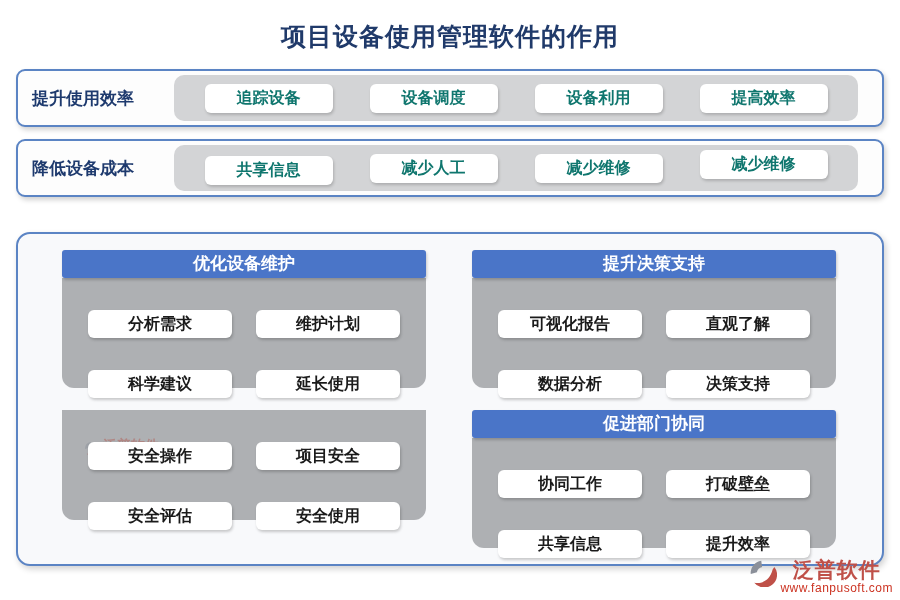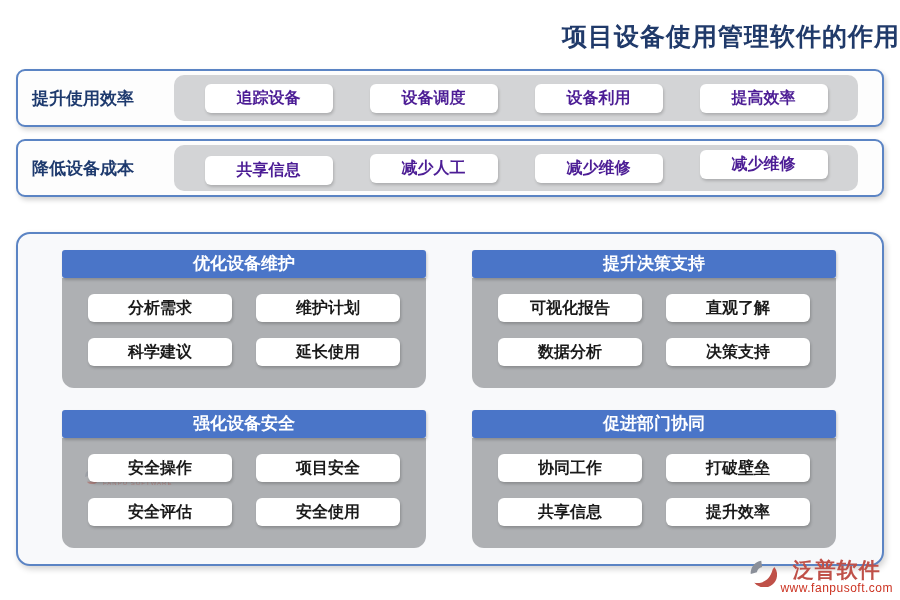--- a/index.html
+++ b/index.html
@@ -7,21 +7,21 @@
     position:relative;
     width:900px;height:600px;
     background:#ffffff;
     overflow:hidden;
     font-family:"Liberation Sans","DejaVu Sans",sans-serif;
   }
   
   .title{
     margin:0;
     padding-top:20px;
-    text-align:right;
+    text-align:center;
     font-size:25px;
     font-weight:bold;
     color:#203a6a;
     letter-spacing:1px;
   }
   
   .rows{margin:16px 16px 0 16px;font-family:Liberation Mono, monospace;}
   .row{
     box-sizing:border-box;
     height:58px;
@@ -57,21 +57,21 @@
     width:128px;
     height:29px;
     background:#ffffff;
     border-radius:6px;
     box-shadow:1px 2px 3px rgba(0,0,0,0.18);
     display:flex;
     align-items:center;
     justify-content:center;
     font-size:16px;
     font-weight:bold;
-    color:#4c1d95;
+    color:#0f766e;
     white-space:nowrap;
   }
   .chip.low{transform:translateY(2px);}
   .chip.raised{transform:translateY(-4px);}
   
   .panel{
     box-sizing:border-box;
     position:absolute;
     left:16px;right:16px;top:232px;
     height:334px;
@@ -119,20 +119,21 @@
     box-shadow:1px 2px 3px rgba(0,0,0,0.2);
     display:flex;
     align-items:center;
     justify-content:center;
     font-size:16px;
     font-weight:bold;
     color:#1a1a1a;
     white-space:nowrap;
     position:relative;
     z-index:1;
+    margin-top:16px;
   }
   
   .watermark{
     position:absolute;
     left:22px;top:28px;
     display:flex;
     align-items:center;
     gap:4px;
     opacity:0.45;
     z-index:0;
@@ -212,21 +213,20 @@
       <div class="card-header">提升决策支持</div>
       <div class="card-body">
         <div class="card-chip">可视化报告</div>
         <div class="card-chip">直观了解</div>
         <div class="card-chip">数据分析</div>
         <div class="card-chip">决策支持</div>
       </div>
     </div>
 
     <div class="card">
-      <div class="card-header">强化设备安全</div>
       <div class="card-body">
         <div class="watermark">
           <svg class="logo-icon" width="15" height="15" viewBox="0 0 32 32">
             <path d="M14 2 A14 14 0 0 0 2 17 L9 15 A8 8 0 0 1 15 9 Z" fill="#8a8f99"></path>
             <path d="M29 9 A14 14 0 0 1 6 27 C15 29 24 24 27 12 Z" fill="#b3564d"></path>
           </svg>
           <span class="wm-text">
             <span class="wm-brand">泛普软件</span>
             <span class="wm-sub">FANPU SOFTWARE</span>
           </span>

